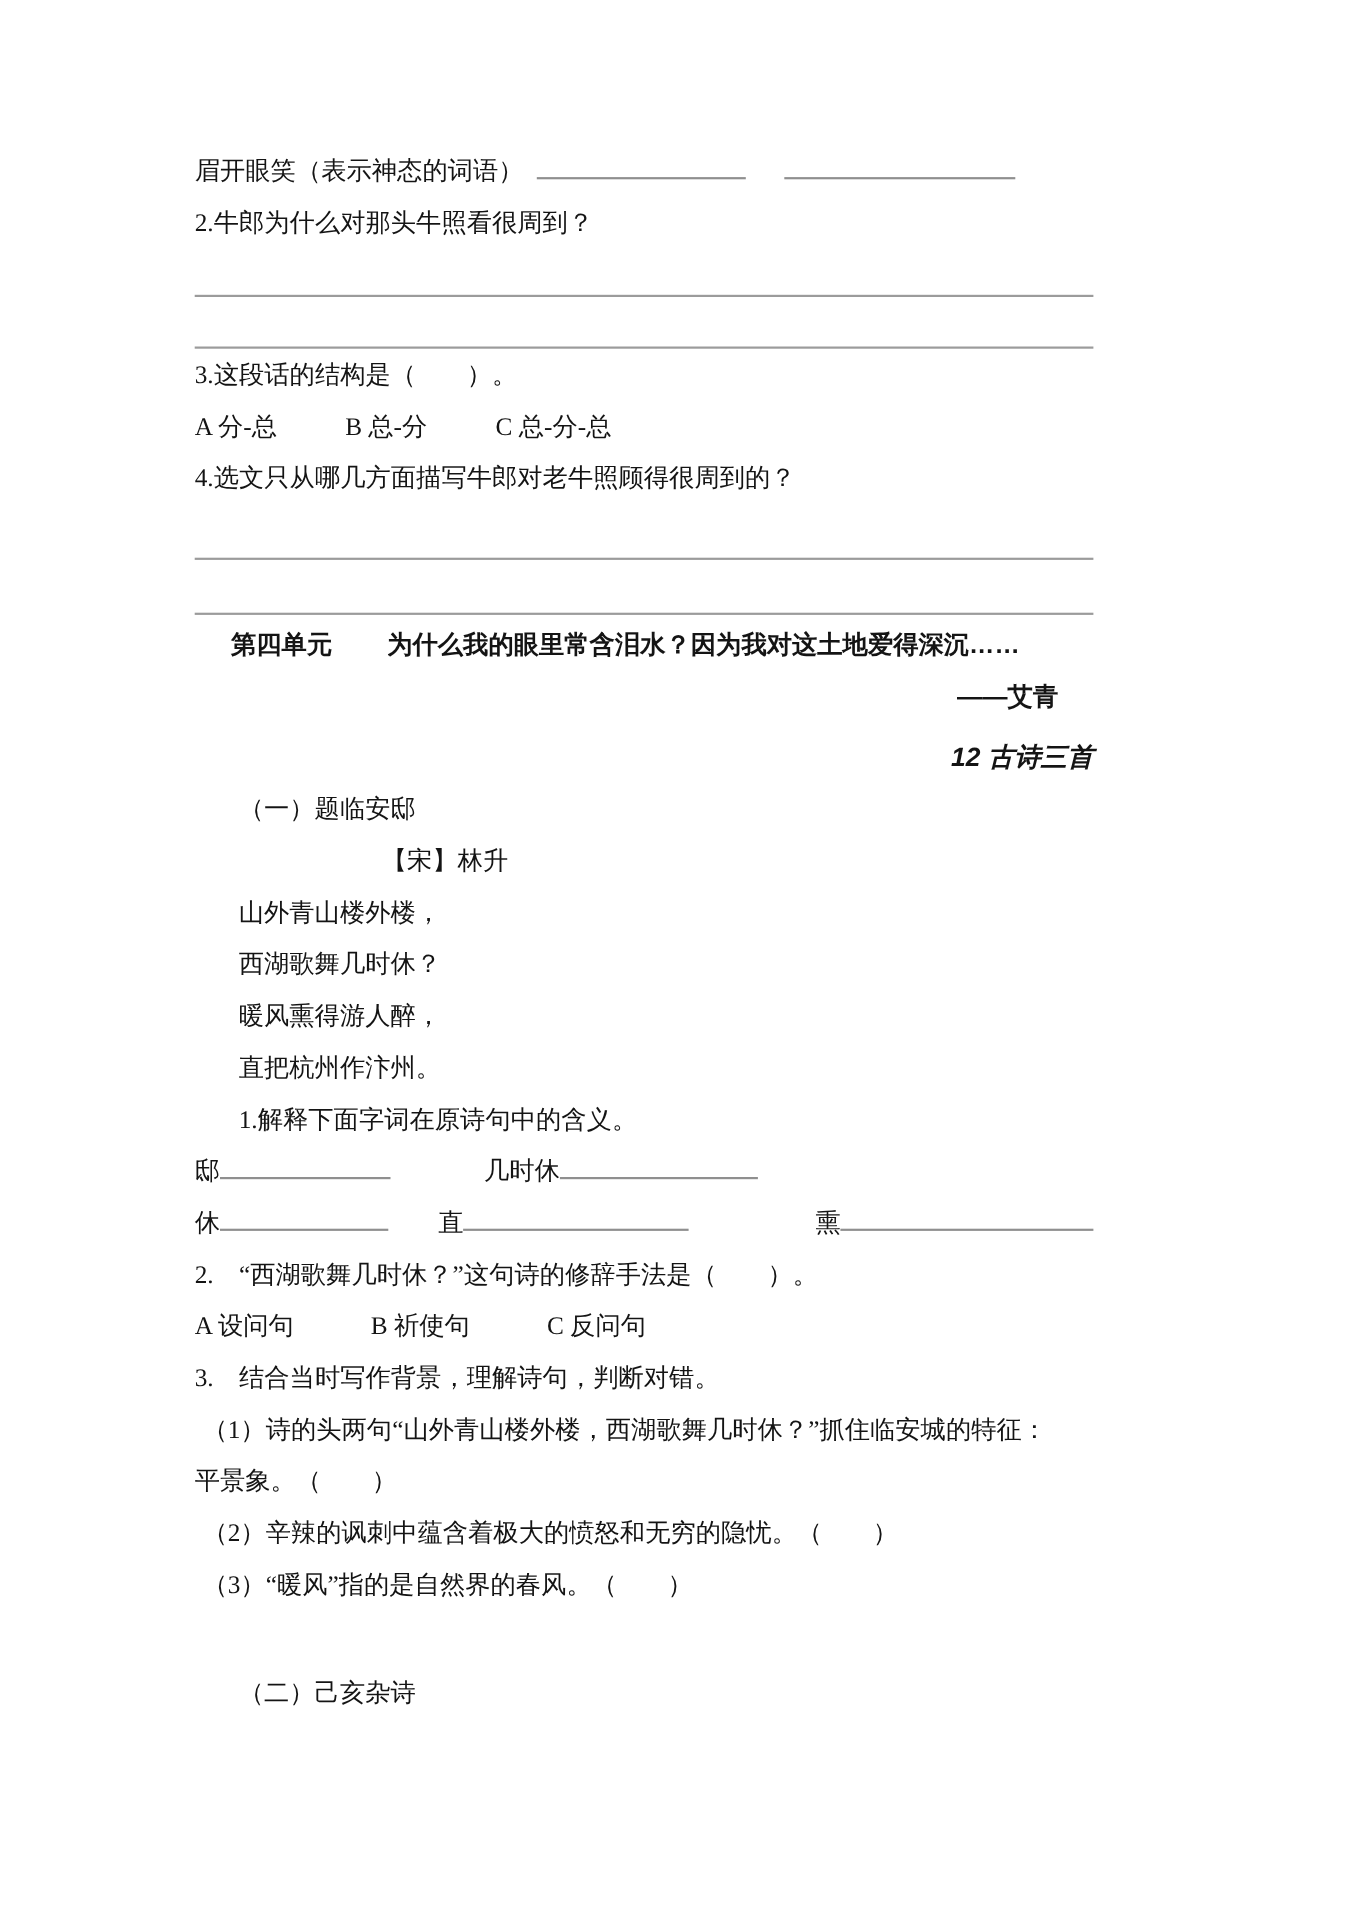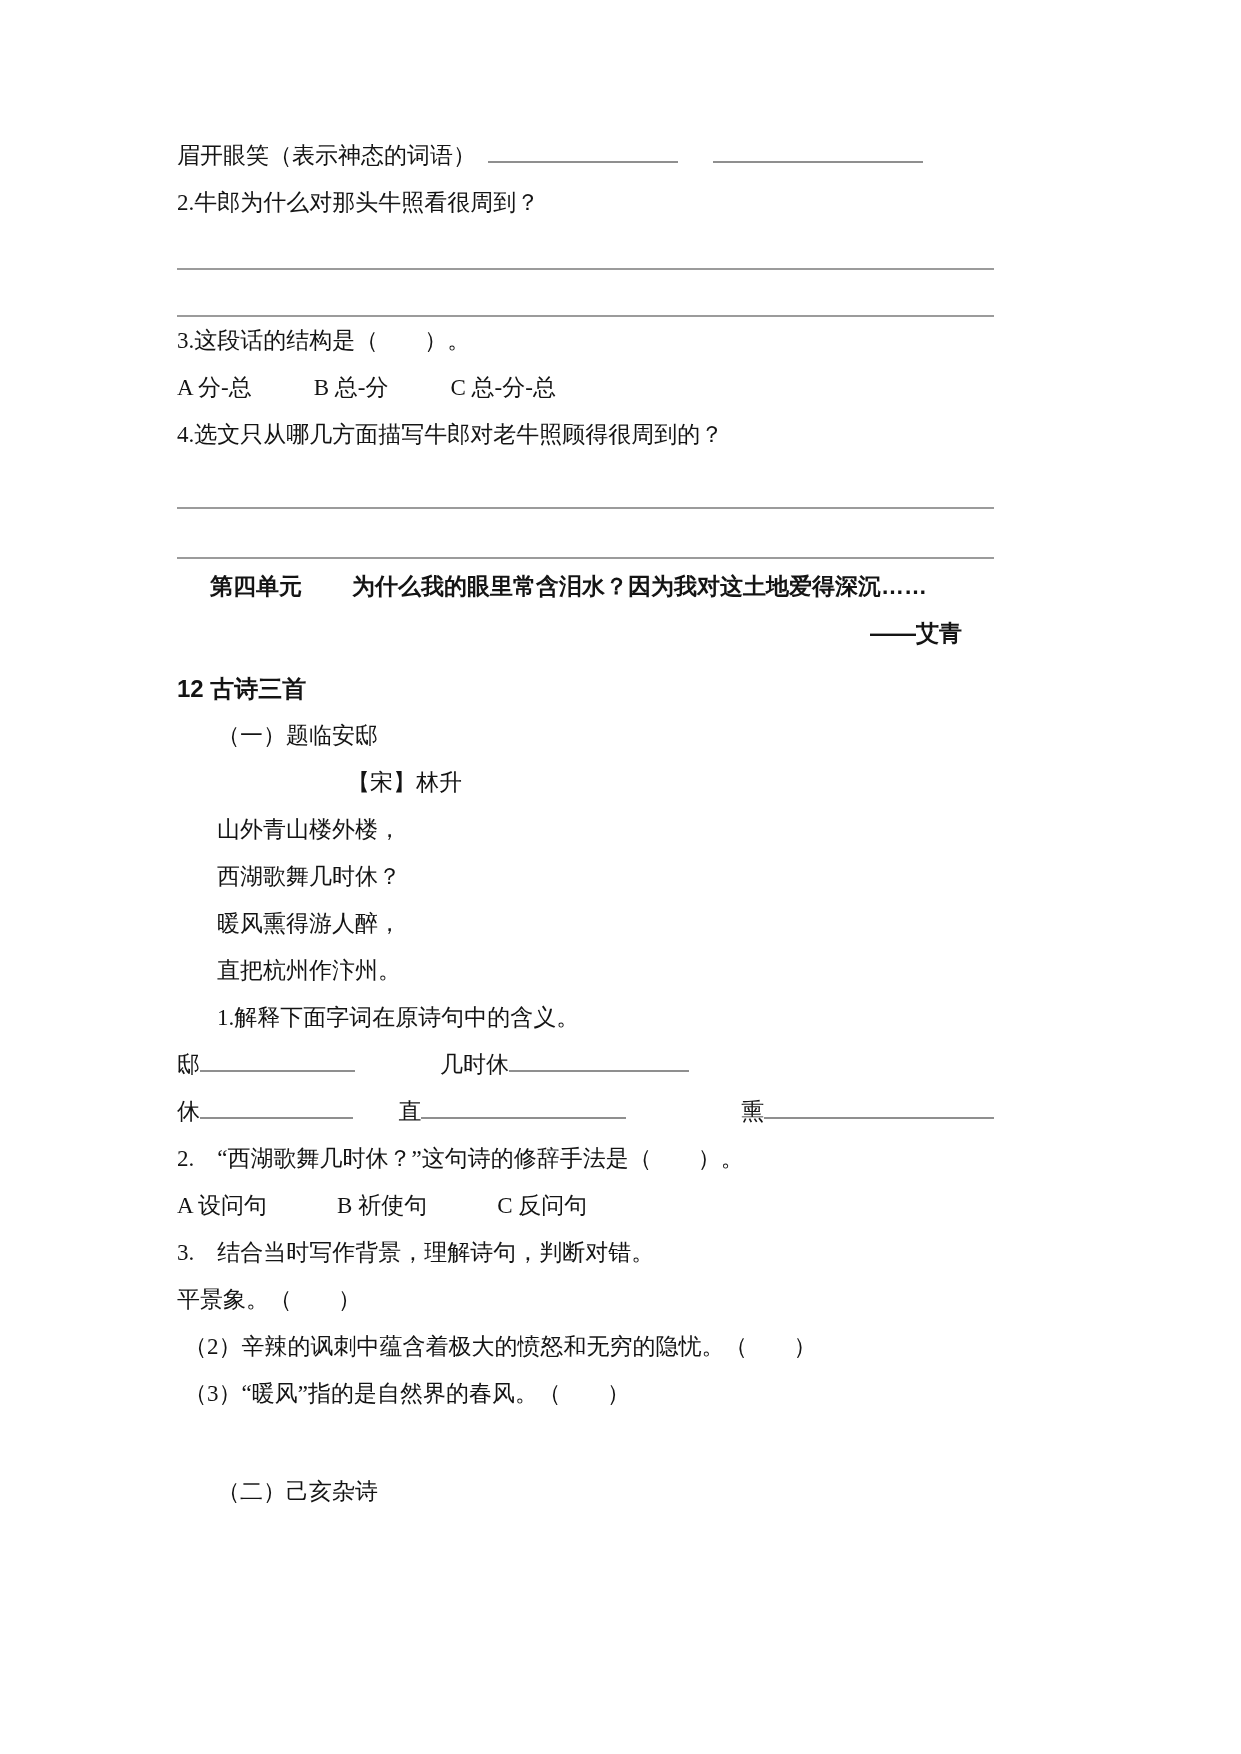--- a/index.html
+++ b/index.html
@@ -12,21 +12,21 @@
     font-family:"Liberation Serif","DejaVu Serif",serif;
     font-size:23px;
     color:#141414;
     overflow:hidden;
   }
   .ln{line-height:47px;height:47px;white-space:nowrap;}
   .sp{width:100%;}
   .ansline{height:0;border-bottom:2px solid #9b9b9b;width:100%;}
   .u{display:inline-block;height:26px;border-bottom:2px solid #8f8f8f;}
   .hd{font-family:"Liberation Sans","DejaVu Sans",sans-serif;font-weight:bold;}
-  .center{text-align:left;}
+  .center{text-align:right;font-style:italic;}
   .right{text-align:right;padding-right:32px;}
   .ind7{padding-left:7px;}
   .ind33{padding-left:33px;}
   .ind40{padding-left:40px;}
   .ind170{padding-left:170px;}
   .opts{display:flex;gap:62px;align-items:center;}
   .opts2{display:flex;gap:70px;}
   .terms{display:flex;align-items:baseline;}
   .title{font-size:24px;}
   .gapL50{margin-left:50px;}
@@ -97,20 +97,21 @@
   </div>
 
   <div class="ln">2.　“西湖歌舞几时休？”这句诗的修辞手法是（　　）。</div>
   <div class="ln opts2">
     <span>A 设问句</span>
     <span>B 祈使句</span>
     <span>C 反问句</span>
   </div>
 
   <div class="ln">3.　结合当时写作背景，理解诗句，判断对错。</div>
+  <div class="ln ind7">（1）诗的头两句“山外青山楼外楼，西湖歌舞几时休？”抓住临安城的特征：</div>
   <div class="ln">平景象。（　　）</div>
   <div class="ln ind7">（2）辛辣的讽刺中蕴含着极大的愤怒和无穷的隐忧。（　　）</div>
   <div class="ln ind7">（3）“暖风”指的是自然界的春风。（　　）</div>
 
   <div class="sp" style="height:51px;"></div>
 
   <div class="ln ind40">（二）己亥杂诗</div>
 
 </div>
 

